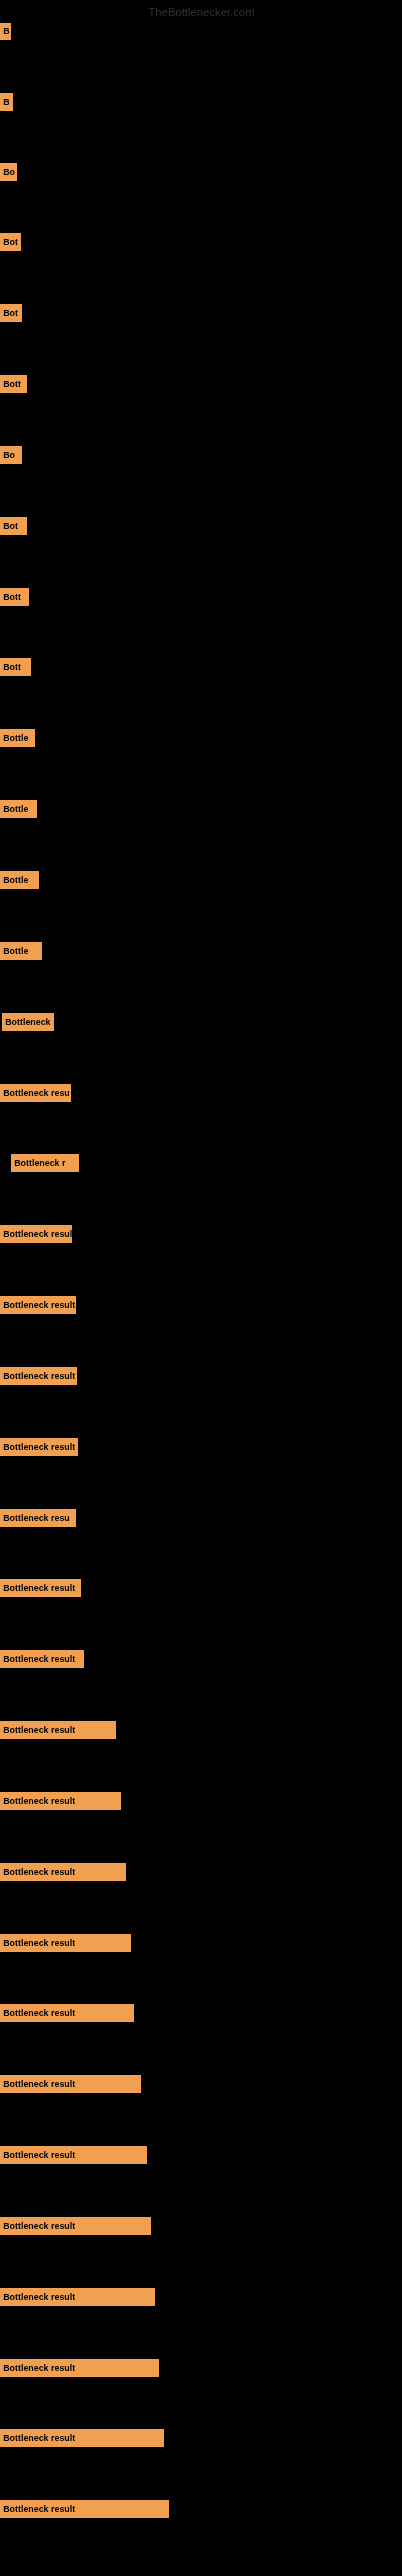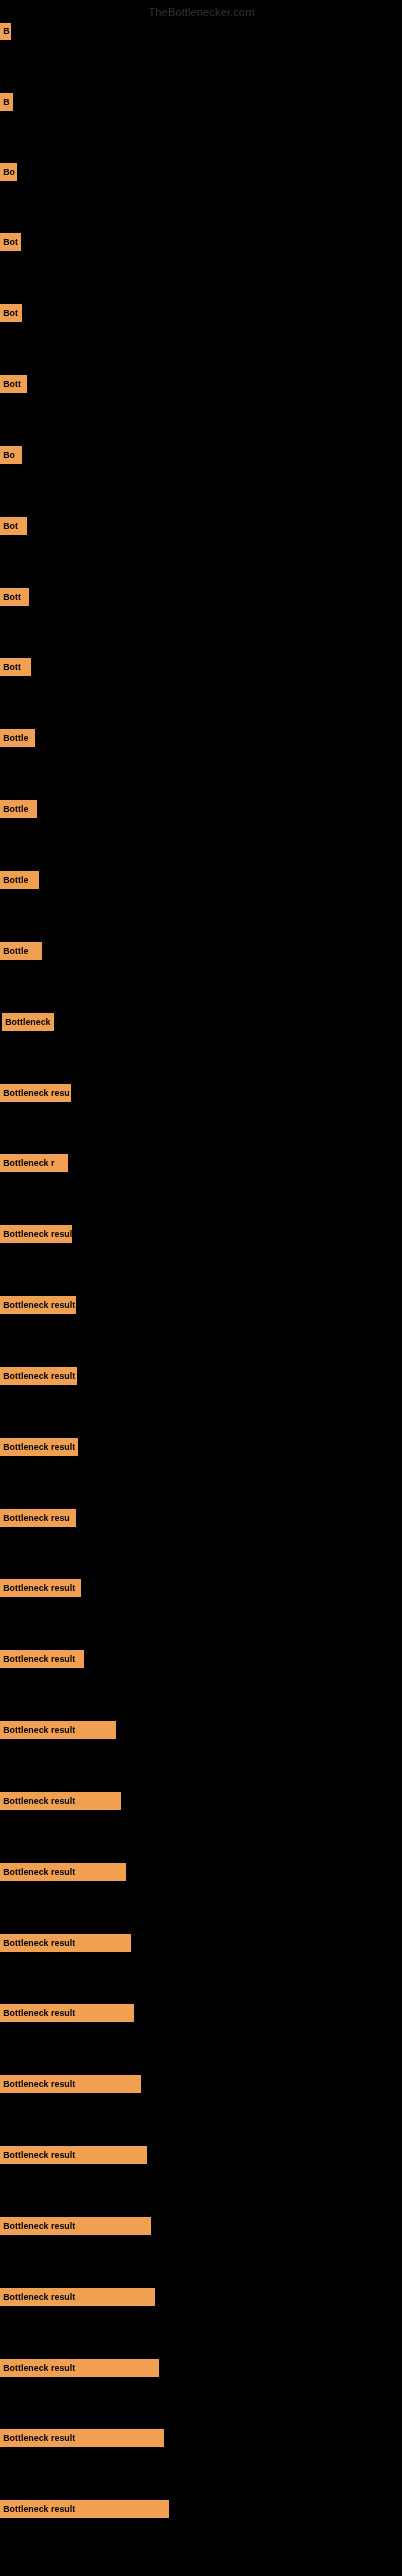--- a/index.html
+++ b/index.html
@@ -88,21 +88,21 @@
   </div>
 <div class="bar-container" style="top: 942px; left: 0px;">
     <div class="bar" style="width: 42px;">Bottle</div>
   </div>
 <div class="bar-container" style="top: 1013px; left: 2px;">
     <div class="bar" style="width: 52px;">Bottleneck</div>
   </div>
 <div class="bar-container" style="top: 1084px; left: 0px;">
     <div class="bar" style="width: 71px;">Bottleneck resu</div>
   </div>
-<div class="bar-container" style="top: 1154px; left: 0px;">
+<div class="bar-container" style="top: 1154px; left: 11px;">
     <div class="bar" style="width: 68px;">Bottleneck r</div>
   </div>
 <div class="bar-container" style="top: 1225px; left: 0px;">
     <div class="bar" style="width: 72px;">Bottleneck result</div>
   </div>
 <div class="bar-container" style="top: 1296px; left: 0px;">
     <div class="bar" style="width: 76px;">Bottleneck result</div>
   </div>
 <div class="bar-container" style="top: 1367px; left: 0px;">
     <div class="bar" style="width: 77px;">Bottleneck result</div>

